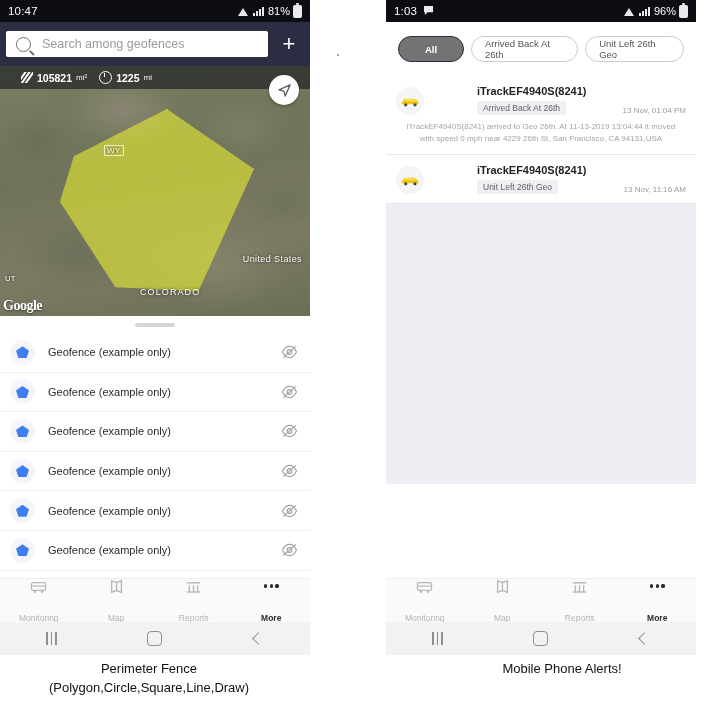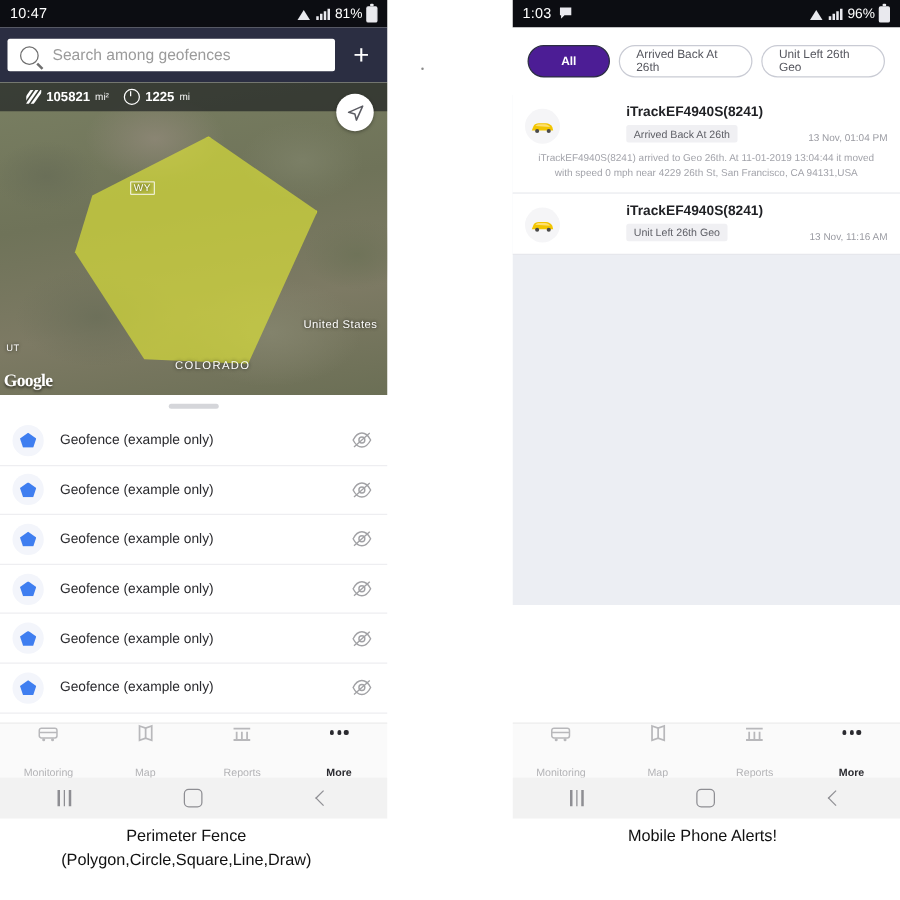--- a/index.html
+++ b/index.html
@@ -6,21 +6,21 @@
   body{
     width:720px;height:720px;background:#ffffff;
     font-family:"Liberation Sans","DejaVu Sans",sans-serif;
     overflow:hidden;position:relative;
   }
   .stage{position:absolute;left:0;top:0;width:720px;height:720px;}
 
   
   .phone{position:absolute;top:0;width:310px;height:655px;overflow:hidden;background:#fff;}
   .phone-left{left:0;width:310px;}
-  .phone-right{left:410px;width:310px;}
+  .phone-right{left:386px;width:310px;}
 
   
   .statusbar{height:22px;background:#0c0d12;display:flex;align-items:center;
              padding:0 8px;color:#fff;font-size:11px;box-sizing:border-box;}
   .statusbar .clock{font-size:11.5px;letter-spacing:.2px;}
   .statusbar .sb-right{margin-left:auto;display:flex;align-items:center;gap:3px;font-size:11px;}
   .sb-msg{margin-left:6px;display:inline-block;}
   .ico-wifi{width:13px;height:10px;display:inline-block;position:relative;}
   .ico-wifi::before{content:"";position:absolute;left:1px;bottom:0;width:0;height:0;
     border-left:5px solid transparent;border-right:5px solid transparent;border-bottom:8px solid #e9e9ee;}
@@ -119,21 +119,21 @@
   .appbar-title{margin-left:22px;font-size:15px;font-weight:bold;letter-spacing:.2px;}
   .trash{width:13px;height:15px;position:relative;}
   .trash::before{content:"";position:absolute;top:2px;left:0;right:0;bottom:0;border:1.5px solid #fff;border-top:none;border-radius:0 0 2px 2px;}
   .trash::after{content:"";position:absolute;top:0;left:1px;right:1px;height:1.6px;background:#fff;}
   .gear{margin-left:auto;width:17px;height:17px;}
 
   
   .chips{height:54px;background:#fff;display:flex;align-items:center;gap:7px;padding:0 12px;box-sizing:border-box;}
   .chip{height:26px;border-radius:13px;border:1px solid #c9cbd4;display:flex;align-items:center;
         justify-content:center;padding:0 13px;font-size:9.5px;color:#55565e;background:#fff;box-sizing:border-box;}
-  .chip.active{background:#4c1d95;border-color:#2b2e42;color:#fff;font-weight:bold;min-width:66px;}
+  .chip.active{background:#737373;border-color:#2b2e42;color:#fff;font-weight:bold;min-width:66px;}
 
   
   .notif-area{background:#eceef3;min-height:1px;}
   .notif{background:#fff;padding:8px 10px 9px 10px;border-bottom:1px solid #e6e7ec;}
   .notif-top{display:flex;align-items:flex-end;gap:44px;}
   .car-avatar{width:28px;height:28px;border-radius:50%;background:#f5f5f7;flex:none;margin-top:3px;
               display:flex;align-items:center;justify-content:center;}
   .car-avatar svg{width:20px;height:13px;}
   .notif-mid{margin-left:9px;flex:1;min-width:0;}
   .notif-title{font-size:11px;font-weight:bold;color:#1f2024;}
@@ -398,21 +398,21 @@
               <circle cx="8" cy="12.6" r="2.3" fill="#4a4a4a"></circle>
                 <circle cx="21" cy="12.6" r="2.3" fill="#4a4a4a"></circle>
             </svg>
           </span>
           <div class="notif-mid">
             <div class="notif-title">iTrackEF4940S(8241)</div>
             <span class="notif-tag">Arrived Back At 26th</span>
           </div>
           <span class="notif-time">13 Nov, 01:04 PM</span>
         </div>
-        <div class="notif-body">iTrackEF4940S(8241) arrived to Geo 26th.     At 11-01-2019 13:04:44 it moved with speed 0 mph near 4229 26th St, San Francisco, CA 94131,USA</div>
+        <div class="notif-body">iTrackEF4940S(8241) arrived to Geo 26th.     At 11-13-2019 13:04:44 it moved with speed 0 mph near 4229 26th St, San Francisco, CA 94131,USA</div>
       </div>
 
       <div class="notif">
         <div class="notif-top">
           <span class="car-avatar">
             <svg viewBox="0 0 28 16">
               <path d="M2 12 L4 7 C5 5 7 4 10 4 L18 4 C21 4 23 5.5 25 8 L26 12 Z" fill="#f2c500"></path>
               <path d="M6 7 C7 5.6 8.5 5 10.5 5 L17 5 C19 5 21 6 22.5 8 Z" fill="#ffe070"></path>
               <circle cx="8" cy="12.6" r="2.3" fill="#4a4a4a"></circle>
                 <circle cx="21" cy="12.6" r="2.3" fill="#4a4a4a"></circle>

